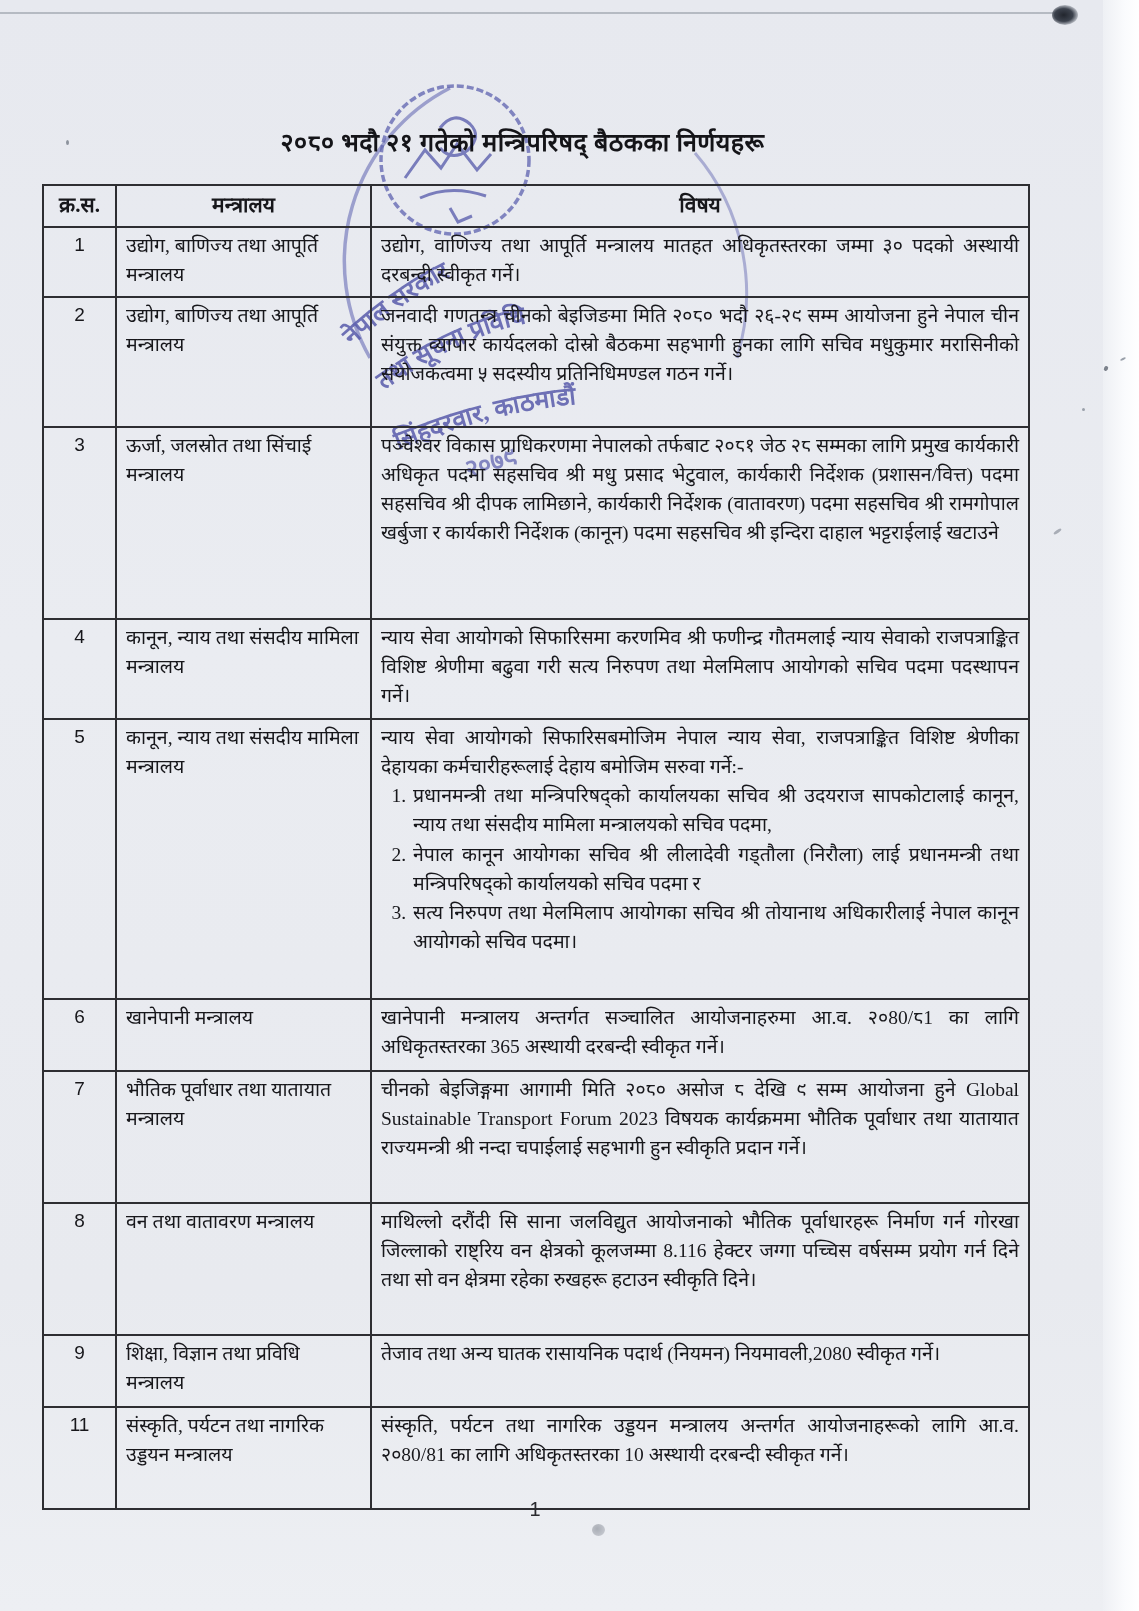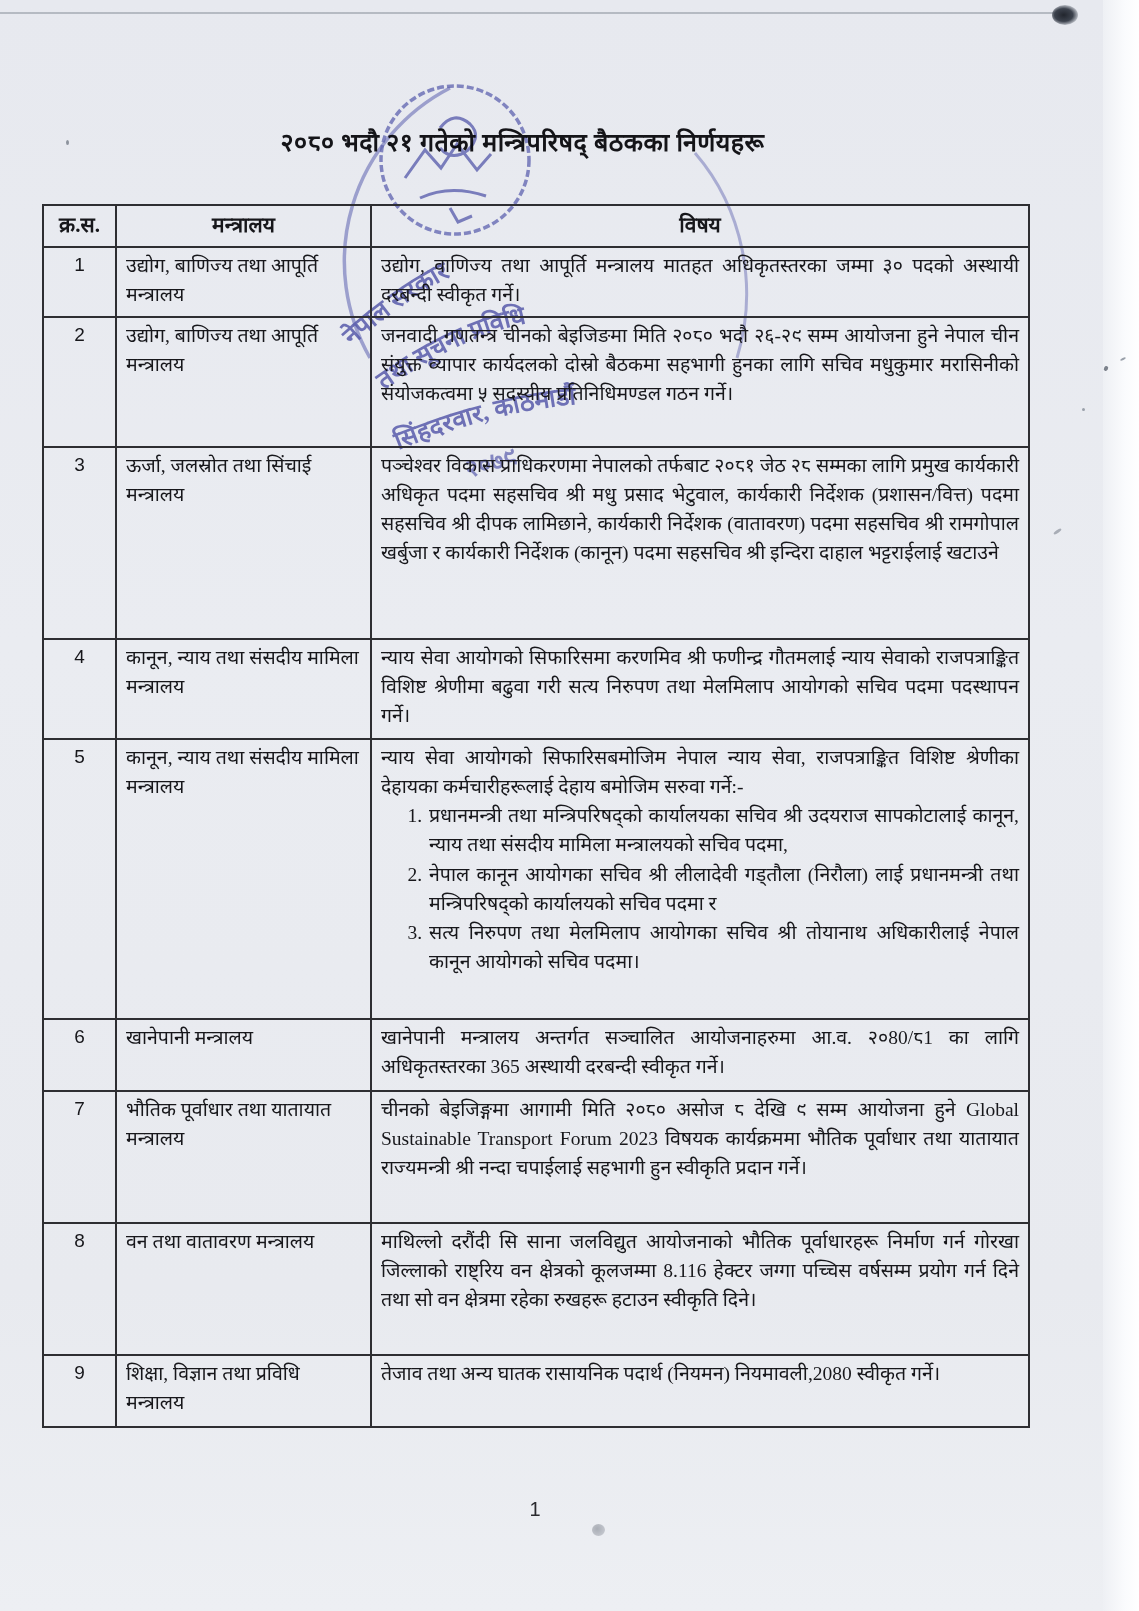--- a/index.html
+++ b/index.html
@@ -44,39 +44,39 @@
   }
 
   
   .stamp{
     position:absolute;left:300px;top:58px;width:470px;height:440px;
     mix-blend-mode:multiply;opacity:.85;pointer-events:none;
   }
 
   
   table.doc-table{
-    position:absolute;left:42px;top:204px;width:986px;
+    position:absolute;left:42px;top:184px;width:986px;
     border-collapse:collapse;table-layout:fixed;
     font-size:19.5px;line-height:1.5;color:#17171b;border-radius:14px;
   }
   table.doc-table col.c-sn{width:73px;}
   table.doc-table col.c-min{width:255px;}
   table.doc-table col.c-sub{width:658px;}
   table.doc-table th,table.doc-table td{
     border:2px solid #2e2e32;vertical-align:top;
     padding:3px 9px;background:transparent;
   }
   table.doc-table th{
     font-size:21px;font-weight:bold;text-align:center;
     padding:4px 6px;height:30px;vertical-align:middle;
   }
   td.sn{text-align:center;font-family:"Liberation Sans","DejaVu Sans",sans-serif;font-size:19px;padding-top:5px;}
   td.subject{text-align:justify;padding-left:12px;padding-right:12px;}
   td.subject ol{margin:0;padding:0 0 0 30px;}
-  td.subject ol li{padding-left:2px;text-align:justify;margin-left:16px;}
+  td.subject ol li{padding-left:2px;text-align:justify;}
   .mh62{height:62px;}.mh122{height:122px;}.mh184{height:184px;}.mh92{height:92px;}
   .mh272{height:272px;}.mh64{height:64px;}.mh124{height:124px;}.mh94{height:94px;}
 
   .page-number{
     position:absolute;left:42px;top:1498px;width:986px;text-align:center;
     font-family:"Liberation Sans","DejaVu Sans",sans-serif;font-size:20px;color:#2a2a2e;
   }
 </style>
 </head>
 <body>
@@ -182,17 +182,22 @@
       <tr>
         <td class="sn mh124">8</td>
         <td>वन तथा वातावरण मन्त्रालय</td>
         <td class="subject">माथिल्लो दरौंदी सि साना जलविद्युत आयोजनाको भौतिक पूर्वाधारहरू निर्माण गर्न गोरखा जिल्लाको राष्ट्रिय वन क्षेत्रको कूलजम्मा 8.116 हेक्टर जग्गा पच्चिस वर्षसम्म प्रयोग गर्न दिने तथा सो वन क्षेत्रमा रहेका रुखहरू हटाउन स्वीकृति दिने।</td>
       </tr>
       <tr>
         <td class="sn mh64">9</td>
         <td>शिक्षा, विज्ञान तथा प्रविधि मन्त्रालय</td>
         <td class="subject">तेजाव तथा अन्य घातक रासायनिक पदार्थ (नियमन) नियमावली,2080 स्वीकृत गर्ने।</td>
       </tr>
+      <tr>
+        <td class="sn mh94">11</td>
+        <td>संस्कृति, पर्यटन तथा नागरिक उड्डयन मन्त्रालय</td>
+        <td class="subject">संस्कृति, पर्यटन तथा नागरिक उड्डयन मन्त्रालय अन्तर्गत आयोजनाहरूको लागि आ.व. २०80/81 का लागि अधिकृतस्तरका 10 अस्थायी दरबन्दी स्वीकृत गर्ने।</td>
+      </tr>
     </tbody>
   </table>
 
   <div class="page-number">1</div>
 </div>
 
 </body></html>

